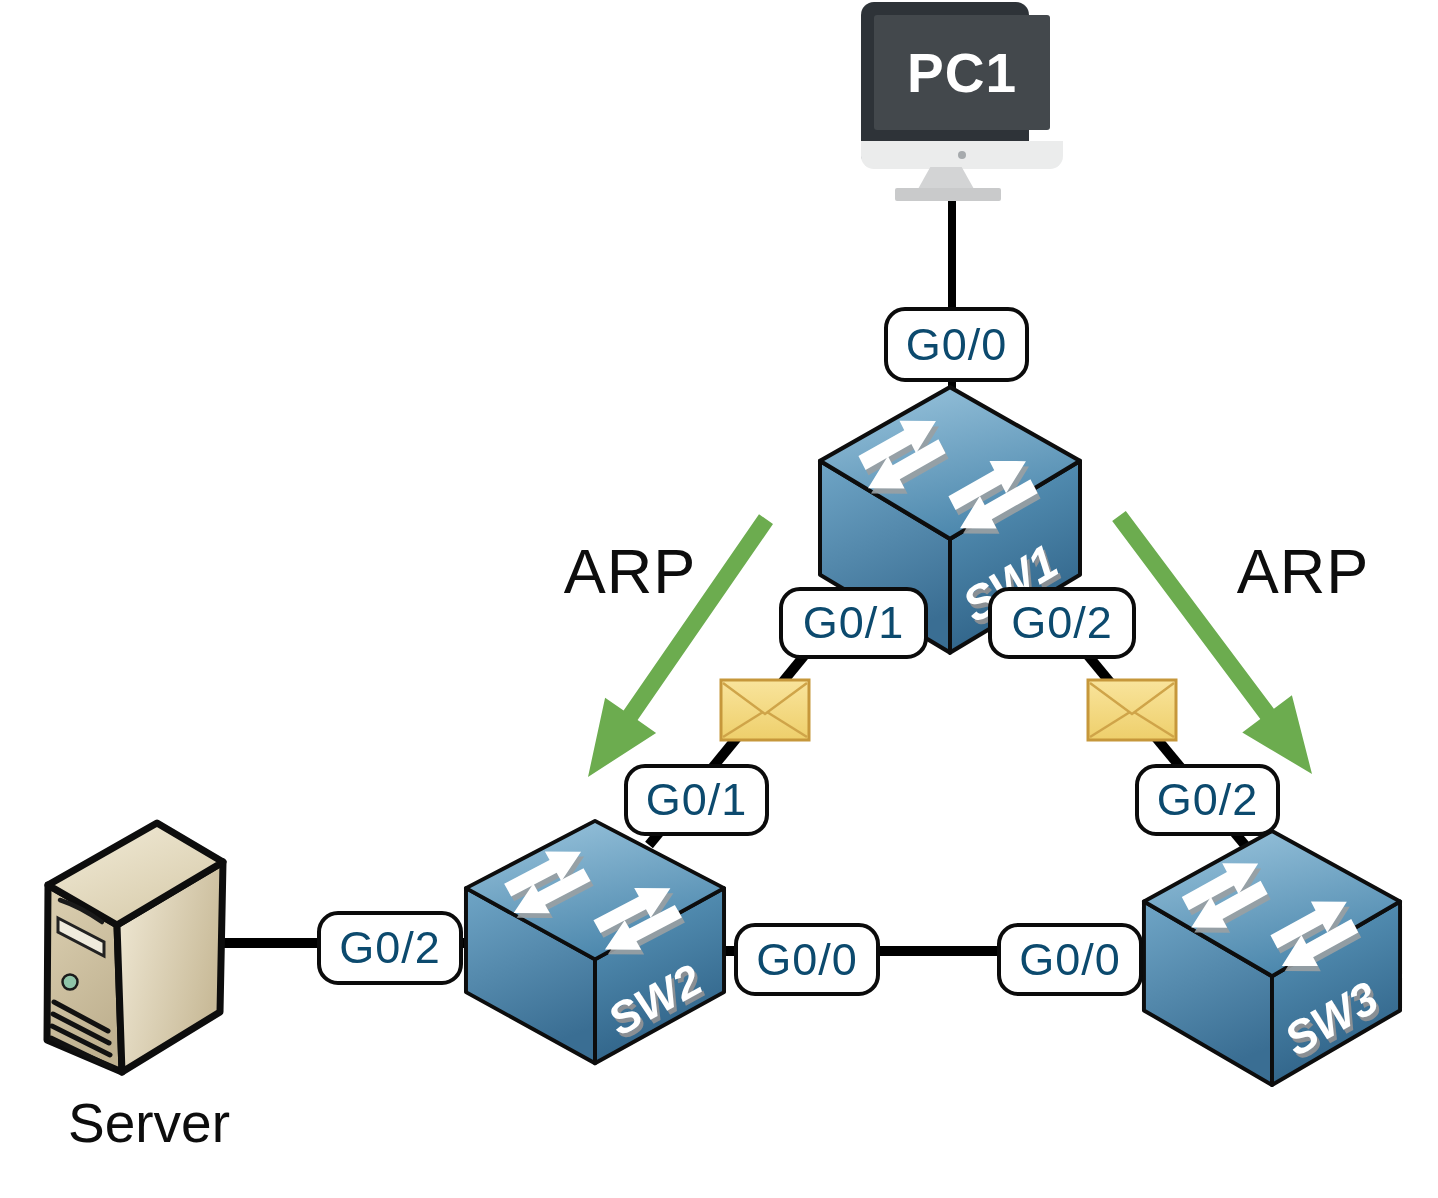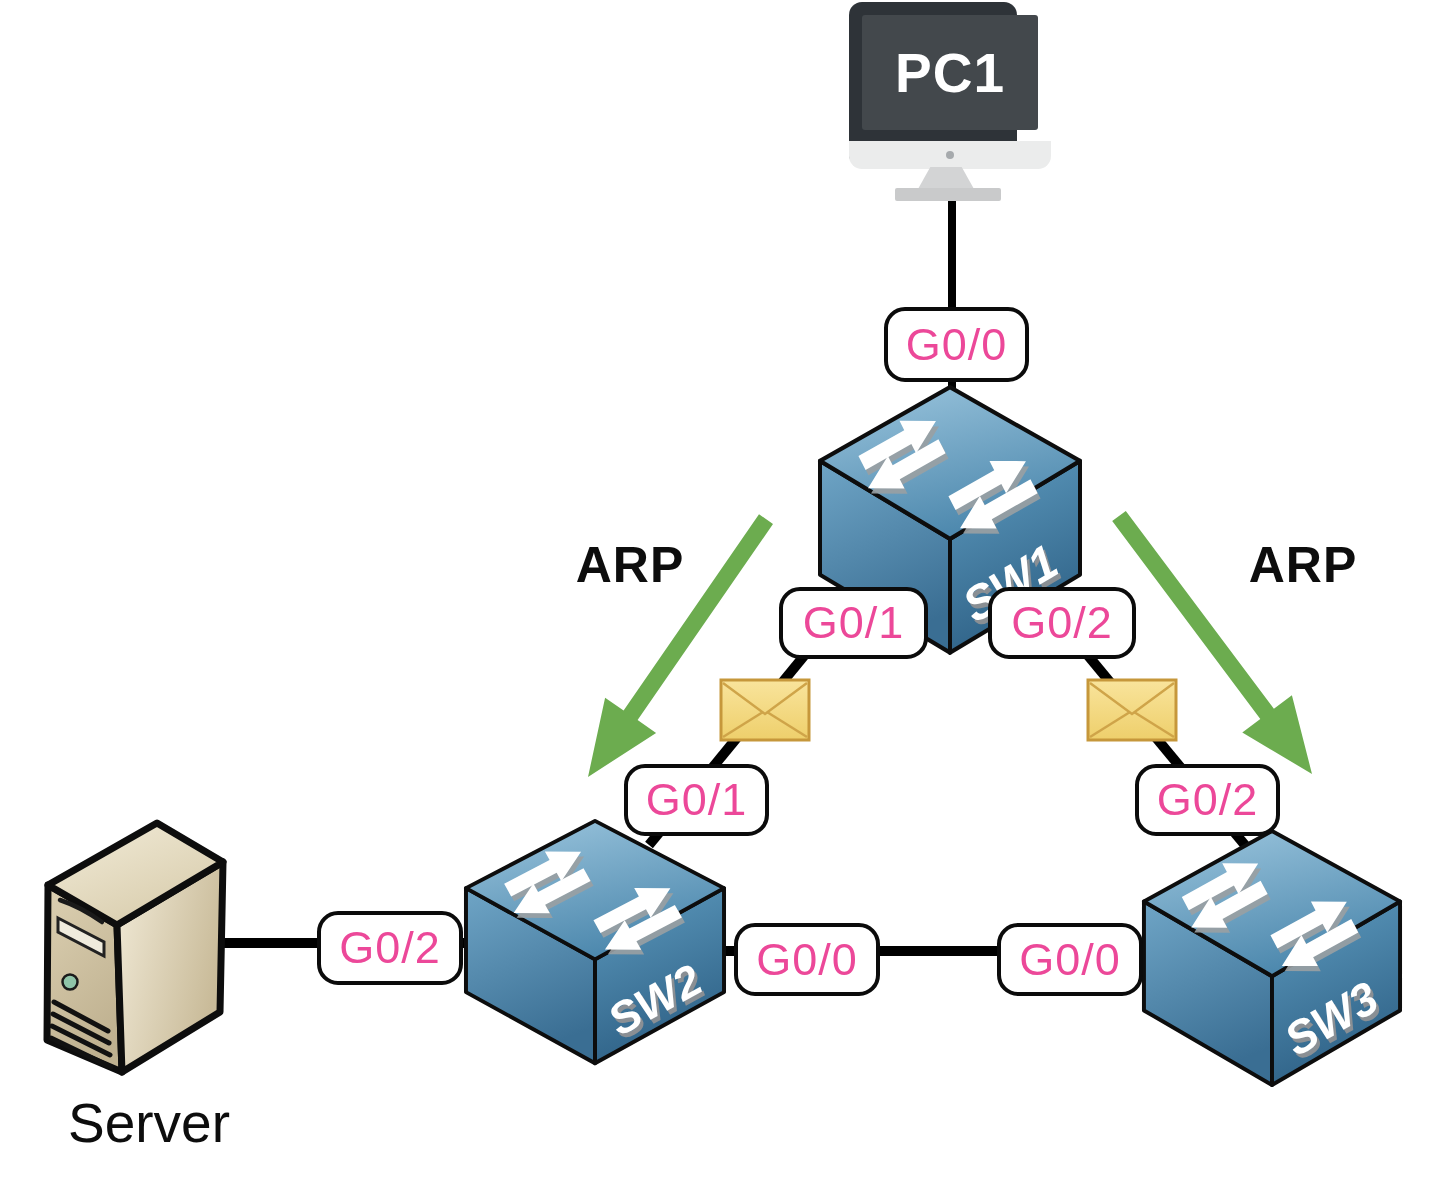--- a/index.html
+++ b/index.html
@@ -3,29 +3,29 @@
 <meta charset="utf-8">
 <style>
   html,body{margin:0;padding:0;background:#fff;}
   #canvas{position:relative;width:1438px;height:1198px;background:#ffffff;overflow:hidden;
           font-family:"Liberation Sans",sans-serif;}
   .abs{position:absolute;}
   svg{display:block;}
   
   .port-label{position:absolute;display:flex;align-items:center;justify-content:center;
     background:#ffffff;border:4px solid #0b0b0b;border-radius:21px;
-    font-size:45px;font-weight:500;color:#ec4899;letter-spacing:1px;z-index:6;}
+    font-size:45px;font-weight:500;color:#0c4a6e;letter-spacing:1px;z-index:6;}
   
-  .arp-text{position:absolute;font-size:50px;font-weight:700;color:#0d0d0d;
+  .arp-text{position:absolute;font-size:63px;font-weight:400;color:#0d0d0d;
     text-align:center;z-index:5;letter-spacing:1px;line-height:1;}
   .device-caption{position:absolute;font-size:55px;font-weight:500;color:#0d0d0d;
     text-align:right;z-index:5;line-height:1;}
   
   #pc1{left:845px;top:0;width:202px;height:202px;z-index:4;}
-  .pc-body{position:absolute;left:4px;top:2px;width:168px;height:165px;background:#2e3338;border-radius:13px;}
+  .pc-body{position:absolute;left:16px;top:2px;width:168px;height:165px;background:#2e3338;border-radius:13px;}
   .pc-screen{position:absolute;left:13px;top:13px;width:176px;height:115px;background:#43484c;border-radius:3px;
     display:flex;align-items:center;justify-content:center;}
   .pc-name{color:#ffffff;font-size:55px;font-weight:800;letter-spacing:1px;}
   .pc-chin{position:absolute;left:0;top:139px;width:202px;height:28px;background:#ebecec;border-radius:0 0 13px 13px;}
   .pc-dot{position:absolute;left:97px;top:149px;width:8px;height:8px;border-radius:50%;background:#a6aaad;}
   .pc-neck{position:absolute;left:73px;top:167px;width:56px;height:22px;background:#d3d4d5;
     clip-path:polygon(22% 0,78% 0,100% 100%,0 100%);}
   .pc-base{position:absolute;left:50px;top:188px;width:106px;height:13px;background:#c9cacb;border-radius:2px;}
   .z2{z-index:2}.z3{z-index:3}
 </style>

